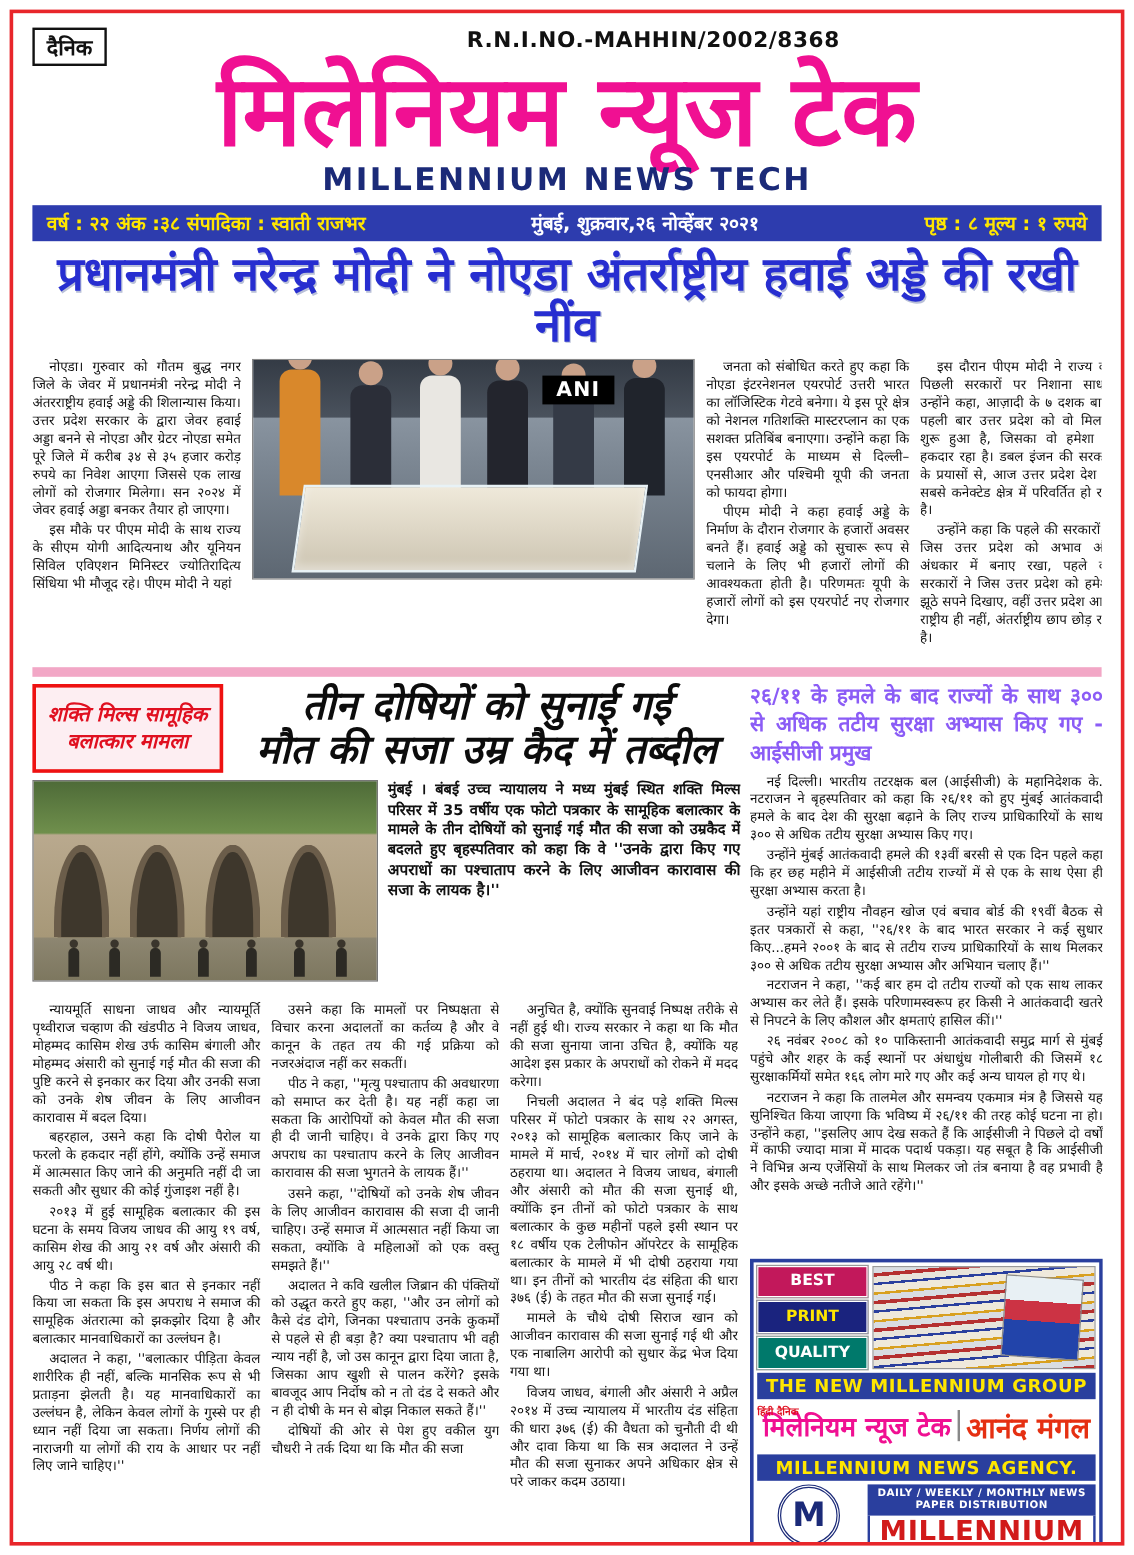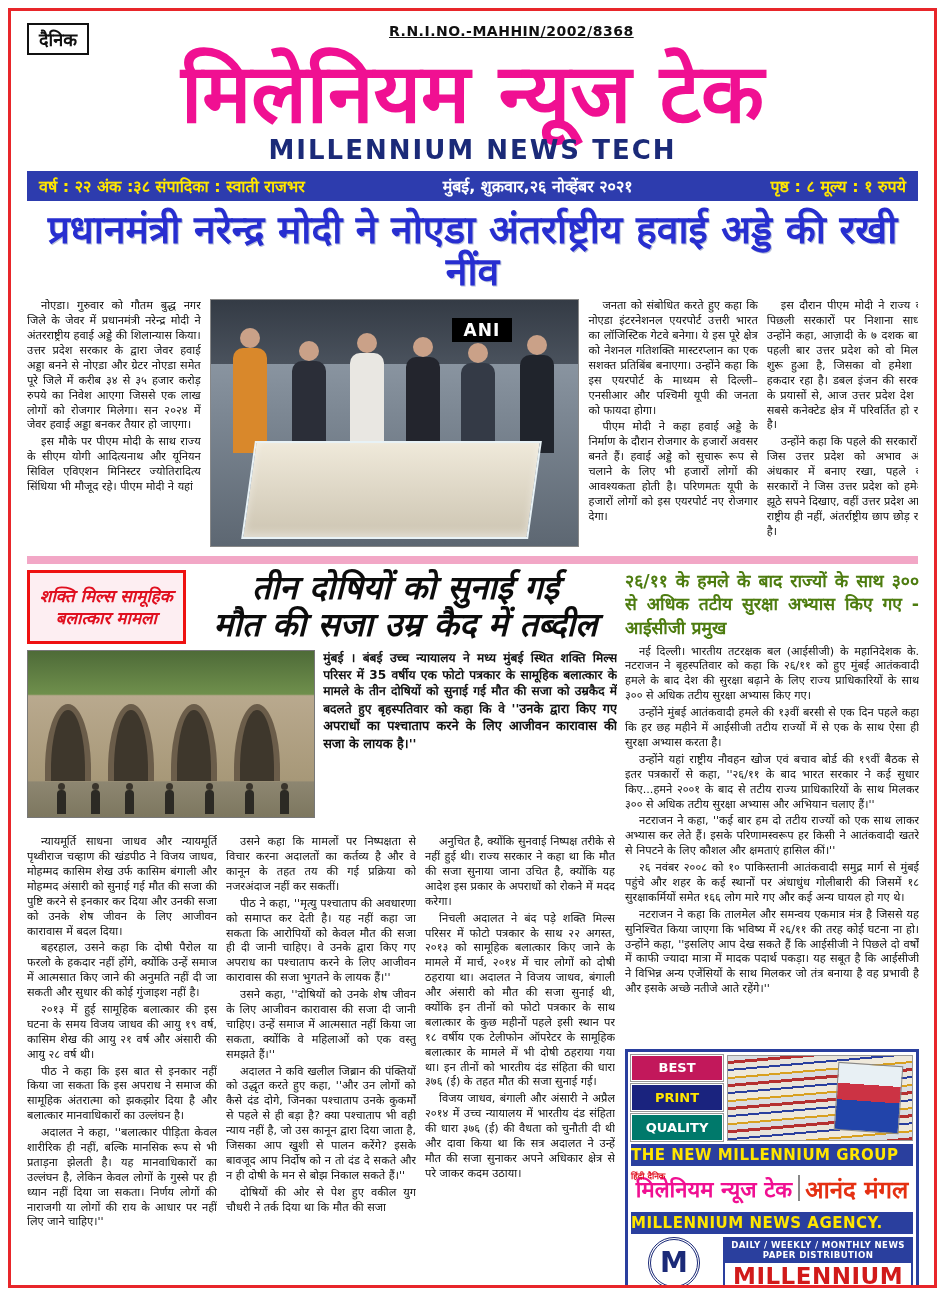--- a/index.html
+++ b/index.html
@@ -2,36 +2,36 @@
 <html><head>
 <meta charset="utf-8">
 <style>
   * { box-sizing: border-box; margin: 0; padding: 0; }
   html,body { width: 945px; height: 1296px; background:#ffffff; font-family:"DejaVu Sans","Liberation Sans",sans-serif; }
   .frame { position:absolute; left:8px; top:8px; width:929px; height:1280px; border:3px solid #e8262a; padding:12px 16px 10px; background:#fff; overflow:hidden; }
 
   
   .hdr-row { display:flex; align-items:flex-start; height:34px; }
   .edition-box { border:2px solid #111; padding:2px 10px; font-weight:bold; font-size:18px; color:#111; }
-  .rni { margin-left:300px; font-weight:bold; font-size:14px; color:#111; letter-spacing:0.5px;text-decoration:underline; }
+  .rni { margin-left:300px; font-weight:bold; font-size:18px; color:#111; letter-spacing:0.5px; }
 
   .masthead { text-align:center; color:#f01092; font-weight:800; font-size:82px; line-height:1.05; white-space:nowrap; margin-top:-6px; }
   .masthead-en { text-align:center; color:#1b2a78; font-weight:800; font-size:26px; letter-spacing:2px; margin-top:-2px; }
 
   .infobar { display:flex; justify-content:space-between; align-items:center; background:#2d3cae; color:#ffe600; font-weight:bold; font-size:16px; padding:4px 12px; margin-top:6px; }
   .infobar .mid { color:#ffffff; }
 
   .main-headline { text-align:center; color:#272ed0; font-weight:800; font-size:39px; line-height:1.08; margin:8px 0 6px; text-shadow:1px 1px 0 #b9c0d8; }
 
   
   .lead { display:grid; grid-template-columns:19.5% 41.5% 19% 18%; gap:9px; height:250px; overflow:hidden; }
   .body-col { font-size:11.2px; line-height:1.33; text-align:justify; color:#111; overflow:hidden; }
   .body-col p { text-indent:14px; margin-bottom:2px; }
 
-  .lead-photo { position:relative; height:248px; background:linear-gradient(180deg,#9aa5b1 0%,#7d8894 45%,#5d6772 100%); overflow:hidden; border:1px solid #888; }
+  .lead-photo { position:relative; height:184px; background:linear-gradient(180deg,#9aa5b1 0%,#7d8894 45%,#5d6772 100%); overflow:hidden; border:1px solid #888; }
   .lp-ceiling { position:absolute; left:0; top:0; width:100%; height:26%; background:linear-gradient(180deg,#343b45,#4a525d); }
   .lp-table { position:absolute; left:10%; bottom:3%; width:78%; height:40%; background:linear-gradient(180deg,#efe9da,#cdc5b2); transform:skewX(-8deg); border:2px solid #e8f2f6; box-shadow:0 -4px 8px rgba(255,255,255,.45) inset; }
   .person { position:absolute; bottom:38%; width:34px; height:88px; border-radius:10px 10px 0 0; }
   .person::before { content:""; position:absolute; top:-20px; left:7px; width:20px; height:20px; border-radius:50%; background:#caa188; }
   .p1 { left:6%;  background:#d9882b; height:105px; }
   .p2 { left:22%; background:#2b2e38; height:92px; }
   .p3 { left:38%; background:#e9e7e2; height:100px; }
   .p4 { left:53%; background:#23252d; height:96px; }
   .p5 { left:68%; background:#343a46; height:90px; }
   .p6 { left:84%; background:#20242c; height:98px; }
@@ -54,34 +54,34 @@
   .v1{left:10%;} .v2{left:22%;} .v3{left:34%;} .v4{left:48%;} .v5{left:62%;} .v6{left:76%;} .v7{left:88%;}
 
   .intro-col { font-size:12.2px; line-height:1.35; text-align:justify; font-weight:bold; color:#111; overflow:hidden; height:168px; }
   .intro-col .lead-city { font-weight:800; }
   .intro-quote { font-weight:800; font-size:12.8px; }
 
   .row-c { display:grid; grid-template-columns:1fr 1fr 1fr; gap:9px; margin-top:17px; height:452px; overflow:hidden; }
 
   
   .rail { display:flex; flex-direction:column; overflow:hidden; }
-  .headline3 { color:#4d7c0f; font-weight:800; font-size:17.5px; line-height:1.32; text-align:justify; margin-bottom:5px; }
+  .headline3 { color:#8b5cf6; font-weight:800; font-size:17.5px; line-height:1.32; text-align:justify; margin-bottom:5px; }
   .story3-body { height:398px; overflow:hidden; }
 
   
   .ad { margin-top:6px; border:3px solid #2a3f9e; padding:3px; background:#fff; }
   .ad-top { display:flex; gap:4px; height:86px; }
   .q-stack { display:flex; flex-direction:column; gap:3px; width:92px; }
   .q-word { flex:1; display:flex; align-items:center; justify-content:center; font-weight:800; font-size:13px; color:#fff; border:1px solid #fff; box-shadow:0 0 0 1px #999; }
   .q-best { background:#c2185b; }
   .q-print { background:#1a237e; color:#ffe600; }
   .q-quality { background:#00796b; }
   .stack-photo { flex:1; position:relative; overflow:hidden; border:1px solid #999; background:repeating-linear-gradient(175deg,#d9dde2 0 5px,#b53030 5px 8px,#e8e4da 8px 13px,#2a3f9e 13px 15px,#efe9db 15px 21px,#d8a020 21px 23px); }
   .stack-photo::after { content:""; position:absolute; right:6%; top:10%; width:34%; height:78%; background:linear-gradient(180deg,#e8f0f4 0 30%,#cc3344 30% 55%,#2244aa 55% 100%); border:1px solid #888; transform:rotate(4deg); }
-  .ad-band { background:#2a3f9e; color:#ffe600; font-weight:800; text-align:left; font-size:15px; padding:2px 0; margin-top:3px; letter-spacing:0.5px; }
+  .ad-band { background:#2a3f9e; color:#ffe600; font-weight:800; text-align:center; font-size:15px; padding:2px 0; margin-top:3px; letter-spacing:0.5px; }
   .brands { display:flex; align-items:center; justify-content:space-around; padding:4px 2px; position:relative; margin-top:2px; }
   .daily-tag { position:absolute; left:0; top:2px; color:#e01020; font-size:8.5px; font-weight:bold; }
   .brand1 { color:#f01092; font-weight:800; font-size:22px; }
   .brand-sep { width:2px; height:26px; background:#888; }
   .brand2 { color:#e53012; font-weight:800; font-size:24px; }
   .ad-bottom { display:flex; gap:6px; margin-top:3px; align-items:stretch; }
   .logo-wrap { width:86px; text-align:center; }
   .logo-circle { width:52px; height:52px; margin:0 auto; border:3px double #1b2a78; border-radius:50%; display:flex; align-items:center; justify-content:center; font-weight:800; font-size:28px; color:#1b2a78; }
   .ad-right { flex:1; display:flex; flex-direction:column; }
   .dist-strip { background:#2a3f9e; color:#fff; font-weight:bold; font-size:8.6px; text-align:center; padding:3px 0; letter-spacing:0.4px; }
@@ -180,20 +180,21 @@
         <div class="body-col">
           <p>उसने कहा कि मामलों पर निष्पक्षता से विचार करना अदालतों का कर्तव्य है और वे कानून के तहत तय की गई प्रक्रिया को नजरअंदाज नहीं कर सकतीं।</p>
           <p>पीठ ने कहा, ''मृत्यु पश्चाताप की अवधारणा को समाप्त कर देती है। यह नहीं कहा जा सकता कि आरोपियों को केवल मौत की सजा ही दी जानी चाहिए। वे उनके द्वारा किए गए अपराध का पश्चाताप करने के लिए आजीवन कारावास की सजा भुगतने के लायक हैं।''</p>
           <p>उसने कहा, ''दोषियों को उनके शेष जीवन के लिए आजीवन कारावास की सजा दी जानी चाहिए। उन्हें समाज में आत्मसात नहीं किया जा सकता, क्योंकि वे महिलाओं को एक वस्तु समझते हैं।''</p>
           <p>अदालत ने कवि खलील जिब्रान की पंक्तियों को उद्धृत करते हुए कहा, ''और उन लोगों को कैसे दंड दोगे, जिनका पश्चाताप उनके कुकर्मों से पहले से ही बड़ा है? क्या पश्चाताप भी वही न्याय नहीं है, जो उस कानून द्वारा दिया जाता है, जिसका आप खुशी से पालन करेंगे? इसके बावजूद आप निर्दोष को न तो दंड दे सकते और न ही दोषी के मन से बोझ निकाल सकते हैं।''</p>
           <p>दोषियों की ओर से पेश हुए वकील युग चौधरी ने तर्क दिया था कि मौत की सजा</p>
         </div>
         <div class="body-col">
           <p>अनुचित है, क्योंकि सुनवाई निष्पक्ष तरीके से नहीं हुई थी। राज्य सरकार ने कहा था कि मौत की सजा सुनाया जाना उचित है, क्योंकि यह आदेश इस प्रकार के अपराधों को रोकने में मदद करेगा।</p>
           <p>निचली अदालत ने बंद पड़े शक्ति मिल्स परिसर में फोटो पत्रकार के साथ २२ अगस्त, २०१३ को सामूहिक बलात्कार किए जाने के मामले में मार्च, २०१४ में चार लोगों को दोषी ठहराया था। अदालत ने विजय जाधव, बंगाली और अंसारी को मौत की सजा सुनाई थी, क्योंकि इन तीनों को फोटो पत्रकार के साथ बलात्कार के कुछ महीनों पहले इसी स्थान पर १८ वर्षीय एक टेलीफोन ऑपरेटर के सामूहिक बलात्कार के मामले में भी दोषी ठहराया गया था। इन तीनों को भारतीय दंड संहिता की धारा ३७६ (ई) के तहत मौत की सजा सुनाई गई।</p>
+          <p>मामले के चौथे दोषी सिराज खान को आजीवन कारावास की सजा सुनाई गई थी और एक नाबालिग आरोपी को सुधार केंद्र भेज दिया गया था।</p>
           <p>विजय जाधव, बंगाली और अंसारी ने अप्रैल २०१४ में उच्च न्यायालय में भारतीय दंड संहिता की धारा ३७६ (ई) की वैधता को चुनौती दी थी और दावा किया था कि सत्र अदालत ने उन्हें मौत की सजा सुनाकर अपने अधिकार क्षेत्र से परे जाकर कदम उठाया।</p>
         </div>
       </div>
     </div>
 
     <div class="rail">
       <div class="headline3">२६/११ के हमले के बाद राज्यों के साथ ३०० से अधिक तटीय सुरक्षा अभ्यास किए गए - आईसीजी प्रमुख</div>
       <div class="story3-body body-col">
         <p>नई दिल्ली। भारतीय तटरक्षक बल (आईसीजी) के महानिदेशक के. नटराजन ने बृहस्पतिवार को कहा कि २६/११ को हुए मुंबई आतंकवादी हमले के बाद देश की सुरक्षा बढ़ाने के लिए राज्य प्राधिकारियों के साथ ३०० से अधिक तटीय सुरक्षा अभ्यास किए गए।</p>
         <p>उन्होंने मुंबई आतंकवादी हमले की १३वीं बरसी से एक दिन पहले कहा कि हर छह महीने में आईसीजी तटीय राज्यों में से एक के साथ ऐसा ही सुरक्षा अभ्यास करता है।</p>

